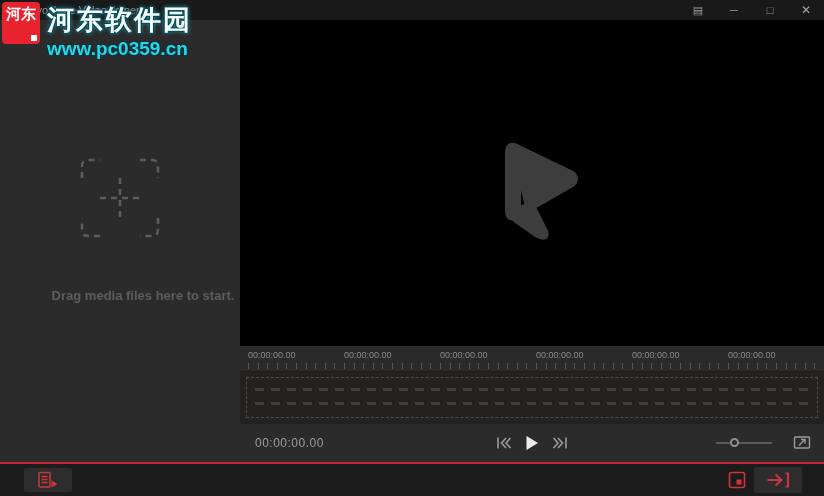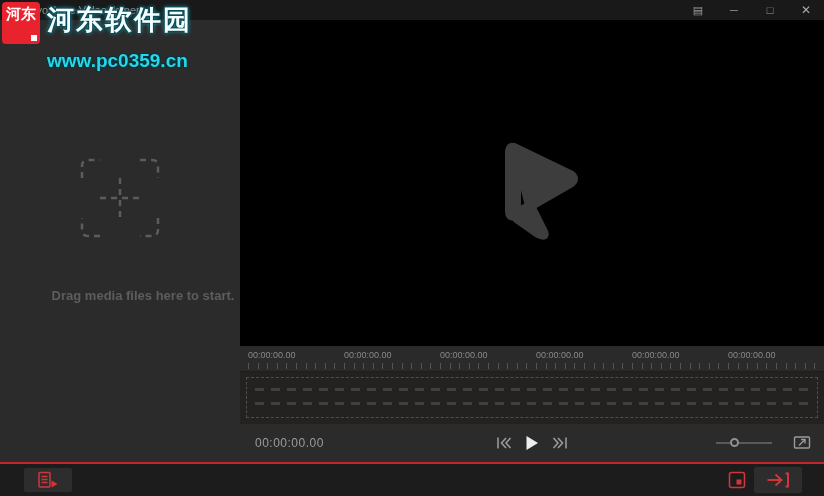--- a/index.html
+++ b/index.html
@@ -15,21 +15,21 @@
   .win-btn { width:36px; height:20px; display:flex; align-items:center; justify-content:center; color:#9a9a9a; font-size:11px; cursor:default; }
   .win-btn.close { color:#aaa; font-size:12px; }
 
   
   .watermark { position:absolute; top:2px; left:2px; z-index:20; display:flex; }
   .wm-badge { width:38px; height:42px; background:#e8232e; border-radius:4px; color:#fff; font-weight:bold; font-size:15px; line-height:18px; text-align:center; padding-top:3px; position:relative; }
   .wm-badge::after { content:""; position:absolute; right:3px; bottom:3px; width:6px; height:6px; background:#fff; }
   .wm-text { margin-left:7px; }
   .wm-name { font-size:27px; font-weight:bold; color:#f4ffff; letter-spacing:2px;
     text-shadow:1px 1px 0 #0c4a55, -1px -1px 0 #0c4a55, 1px -1px 0 #0c4a55, -1px 1px 0 #0c4a55, 0 0 4px #1bc8de; }
-  .wm-url { margin-top:12px; font-size:19px; font-weight:bold; color:#27d6e8;
+  .wm-url { margin-top:0; font-size:19px; font-weight:bold; color:#27d6e8;
     text-shadow:1px 1px 0 #07343c, -1px -1px 0 #07343c, 1px -1px 0 #07343c, -1px 1px 0 #07343c; }
 
   
   .left-panel { position:absolute; top:20px; left:0; width:286px; height:442px; background:#2b2b2b; }
   .drop-icon { position:absolute; left:75px; top:133px; }
   .drop-hint { position:absolute; left:0; right:0; top:268px; text-align:center; font-size:13px; font-weight:bold; color:#5d5d5d; }
 
   
   .preview { position:absolute; left:240px; top:20px; width:584px; height:326px; background:#000; display:flex; align-items:center; justify-content:center; }
 

